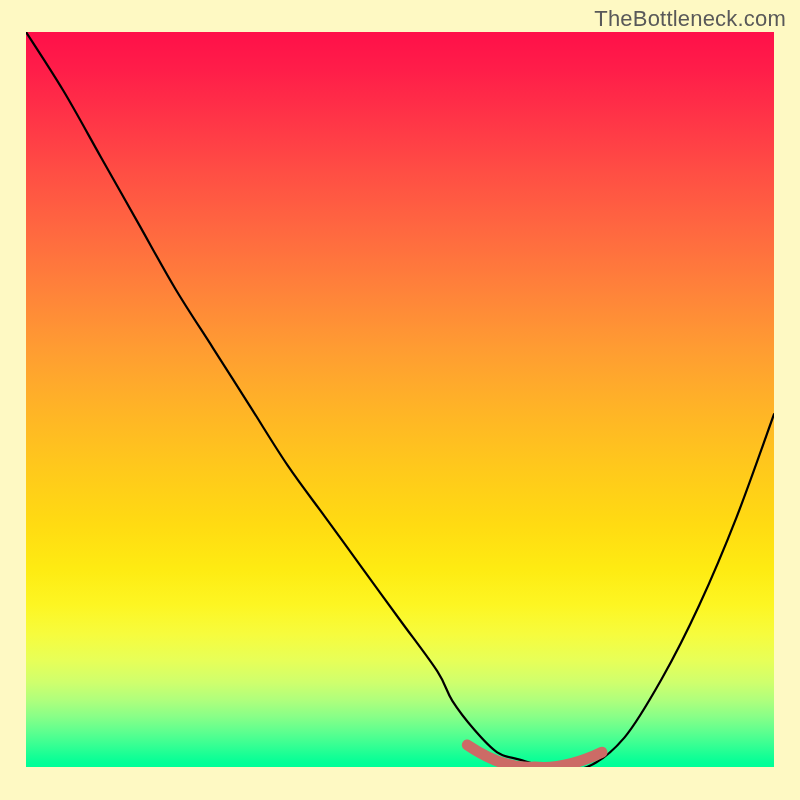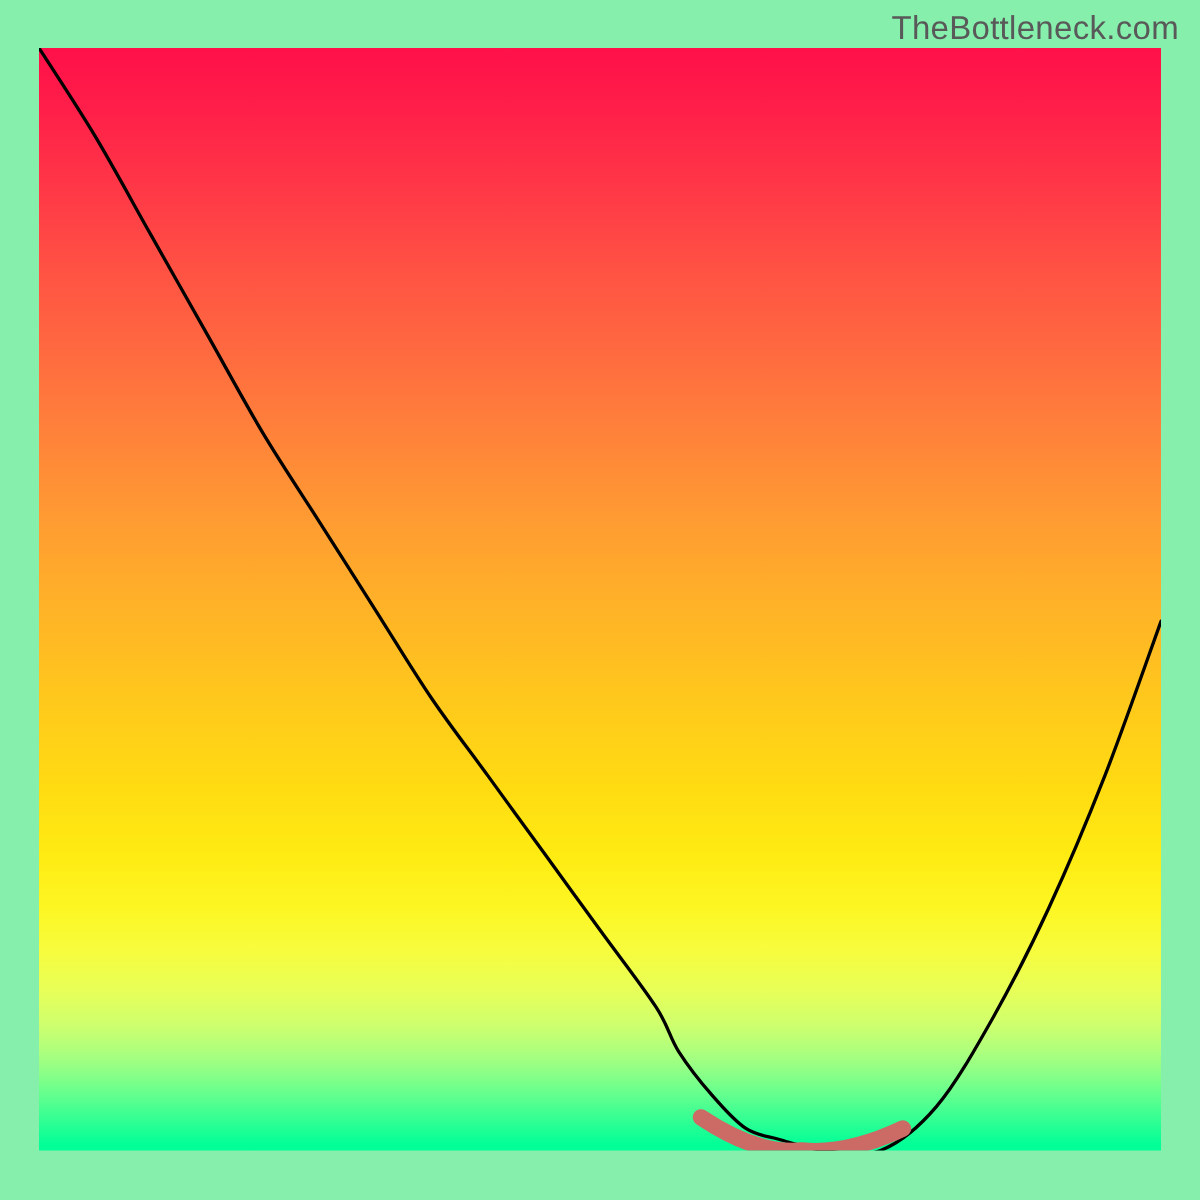--- a/index.html
+++ b/index.html
@@ -7,21 +7,21 @@
     padding: 0;
     width: 800px;
     height: 800px;
     background: #000;
     overflow: hidden;
   }
   .frame {
     position: relative;
     width: 800px;
     height: 800px;
-    background: #86efac;
+    background: #fef9c3;
   }
   .watermark {
     position: absolute;
     top: 6px;
     right: 14px;
     color: #595959;
     font-family: Arial, Helvetica, sans-serif;
     font-size: 22px;
     font-weight: 400;
     letter-spacing: 0.2px;

